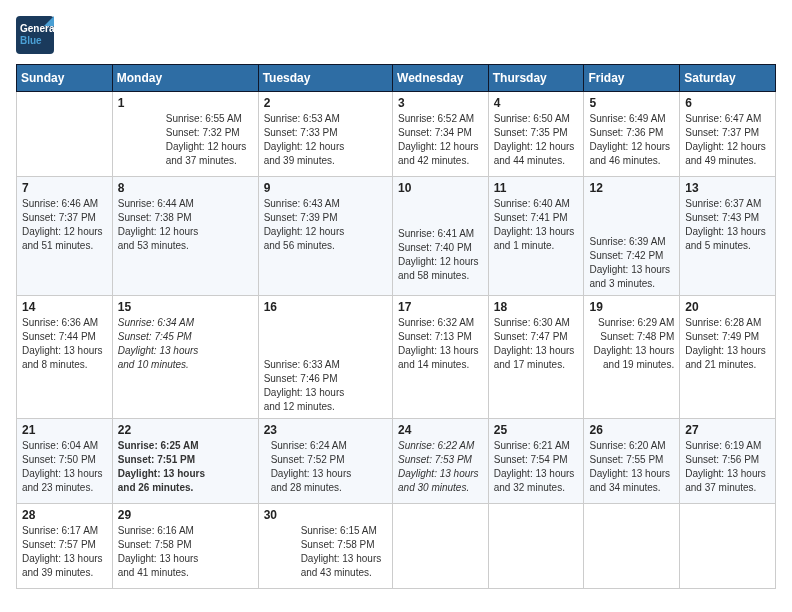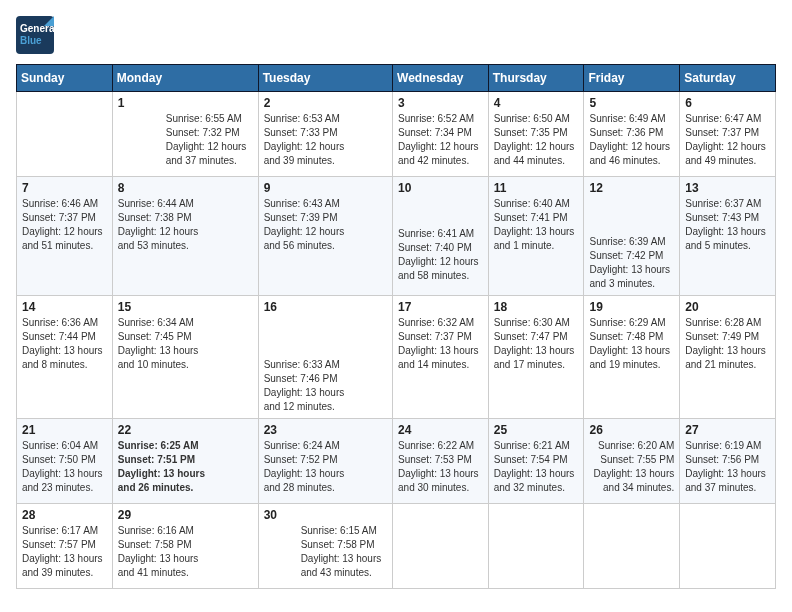--- a/index.html
+++ b/index.html
@@ -205,49 +205,49 @@
       <tr>
         <td>
           <div class="day-number">14</div>
           <div class="day-info" style="white-space: pre-line;">Sunrise: 6:36 AM
 Sunset: 7:44 PM
 Daylight: 13 hours
 and 8 minutes.</div>
         </td>
         <td>
           <div class="day-number">15</div>
-          <div class="day-info" style="white-space: pre-line;">Sunrise: 6:34 AM
+          <div class="day-info" style="white-space: pre-line; font-style: italic;">Sunrise: 6:34 AM
 Sunset: 7:45 PM
 Daylight: 13 hours
 and 10 minutes.</div>
         </td>
         <td>
           <div class="day-number">16</div>
           <div class="day-info" style="white-space: pre-line; margin-top: 44px;">Sunrise: 6:33 AM
 Sunset: 7:46 PM
 Daylight: 13 hours
 and 12 minutes.</div>
         </td>
         <td>
           <div class="day-number">17</div>
           <div class="day-info" style="white-space: pre-line;">Sunrise: 6:32 AM
-Sunset: 7:37 PM
+Sunset: 7:13 PM
 Daylight: 13 hours
 and 14 minutes.</div>
         </td>
         <td>
           <div class="day-number">18</div>
           <div class="day-info" style="white-space: pre-line;">Sunrise: 6:30 AM
 Sunset: 7:47 PM
 Daylight: 13 hours
 and 17 minutes.</div>
         </td>
         <td>
           <div class="day-number">19</div>
-          <div class="day-info" style="white-space: pre-line;">Sunrise: 6:29 AM
+          <div class="day-info" style="white-space: pre-line; text-align: right;">Sunrise: 6:29 AM
 Sunset: 7:48 PM
 Daylight: 13 hours
 and 19 minutes.</div>
         </td>
         <td>
           <div class="day-number">20</div>
           <div class="day-info" style="white-space: pre-line;">Sunrise: 6:28 AM
 Sunset: 7:49 PM
 Daylight: 13 hours
 and 21 minutes.</div>
@@ -263,42 +263,42 @@
         </td>
         <td>
           <div class="day-number">22</div>
           <div class="day-info" style="white-space: pre-line; font-weight: bold;">Sunrise: 6:25 AM
 Sunset: 7:51 PM
 Daylight: 13 hours
 and 26 minutes.</div>
         </td>
         <td>
           <div class="day-number">23</div>
-          <div class="day-info" style="white-space: pre-line;">Sunrise: 6:24 AM
+          <div class="day-info" style="white-space: pre-line; margin-left: 7px;">Sunrise: 6:24 AM
 Sunset: 7:52 PM
 Daylight: 13 hours
 and 28 minutes.</div>
         </td>
         <td>
           <div class="day-number">24</div>
-          <div class="day-info" style="white-space: pre-line;">Sunrise: 6:22 AM
+          <div class="day-info" style="white-space: pre-line; font-style: italic;">Sunrise: 6:22 AM
 Sunset: 7:53 PM
 Daylight: 13 hours
 and 30 minutes.</div>
         </td>
         <td>
           <div class="day-number">25</div>
           <div class="day-info" style="white-space: pre-line;">Sunrise: 6:21 AM
 Sunset: 7:54 PM
 Daylight: 13 hours
 and 32 minutes.</div>
         </td>
         <td>
           <div class="day-number">26</div>
-          <div class="day-info" style="white-space: pre-line; text-align: right;">Sunrise: 6:20 AM
+          <div class="day-info" style="white-space: pre-line;">Sunrise: 6:20 AM
 Sunset: 7:55 PM
 Daylight: 13 hours
 and 34 minutes.</div>
         </td>
         <td>
           <div class="day-number">27</div>
           <div class="day-info" style="white-space: pre-line;">Sunrise: 6:19 AM
 Sunset: 7:56 PM
 Daylight: 13 hours
 and 37 minutes.</div>

